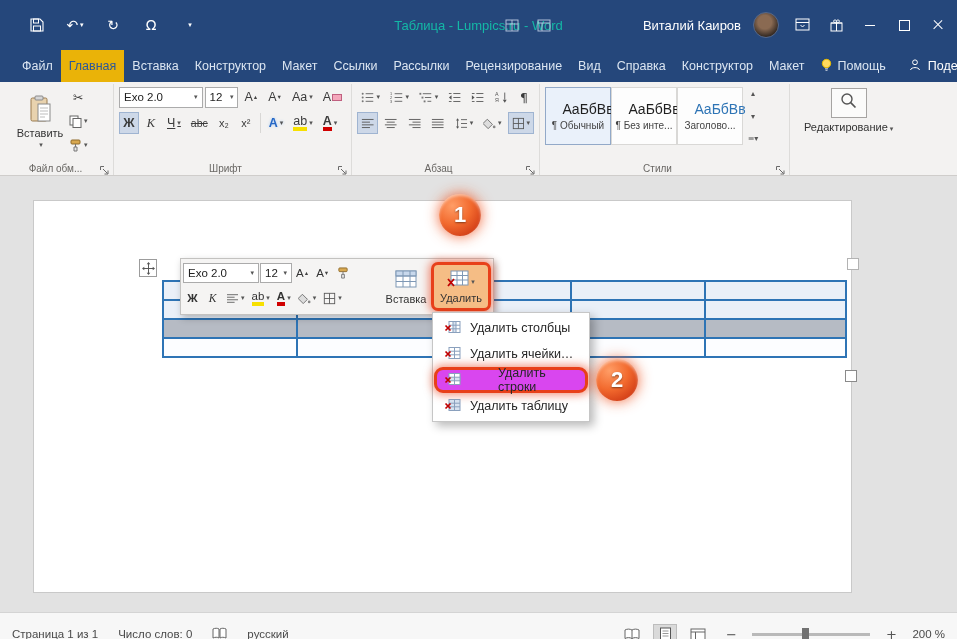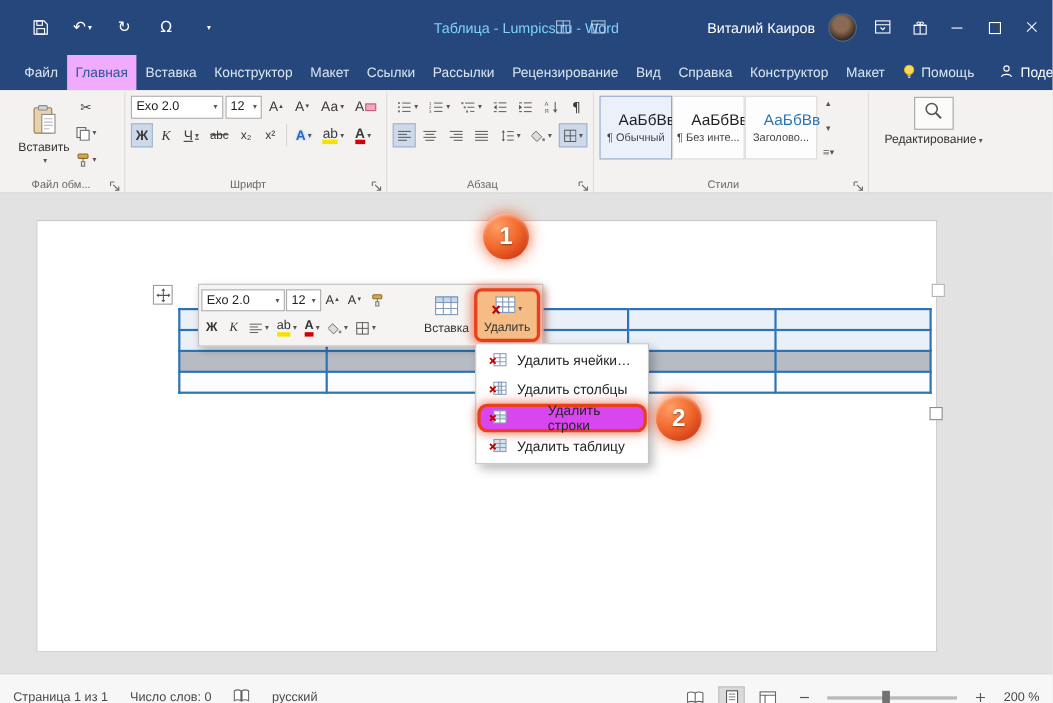--- a/index.html
+++ b/index.html
@@ -4,36 +4,36 @@
 <style>
   *{margin:0;padding:0;box-sizing:border-box;}
   html,body{width:957px;height:639px;overflow:hidden;}
   body{font-family:"Liberation Sans","DejaVu Sans",sans-serif;background:#e2e2e2;position:relative;color:#333;}
   .glyph{font-family:"DejaVu Sans",sans-serif;}
 
   
   .titlebar{position:absolute;left:0;top:0;width:957px;height:50px;background:#25477b;}
   .qat{position:absolute;left:26px;top:14px;display:flex;gap:16px;align-items:center;}
   .tbi{width:22px;height:22px;display:flex;align-items:center;justify-content:center;color:#fff;font-size:14px;cursor:default;}
-  .tb-title{position:absolute;left:0;right:0;top:0;height:50px;display:flex;align-items:center;justify-content:center;color:#7dd3fc;font-size:13px;pointer-events:none;}
+  .tb-title{position:absolute;left:0;right:0;top:0;height:50px;display:flex;align-items:center;justify-content:center;color:#14b8a6;font-size:13px;pointer-events:none;}
   .tb-right{position:absolute;right:8px;top:12px;display:flex;gap:12px;align-items:center;}
   .user-name{color:#fff;font-size:13px;}
   .avatar{width:26px;height:26px;border-radius:50%;background:radial-gradient(circle at 45% 38%,#8a6a52 0 34%,#3a2e26 70%,#1d1713);border:1px solid #55688a;}
   .ctx-marks{position:absolute;left:505px;top:18px;display:flex;gap:18px;opacity:.8;}
   .w-min::after{content:"";display:block;width:10px;height:1px;background:#fff;}
   .w-max::after{content:"";display:block;width:9px;height:9px;border:1px solid #fff;}
   .w-close{position:relative;}
   .w-close::before,.w-close::after{content:"";position:absolute;left:5px;top:10px;width:12px;height:1.4px;background:#fff;}
   .w-close::before{transform:rotate(45deg);} .w-close::after{transform:rotate(-45deg);}
   .ddw::after{content:"▾";font-size:7px;color:#fff;margin-left:2px;font-family:"DejaVu Sans",sans-serif;}
 
   
   .tabsbar{position:absolute;left:0;top:50px;width:957px;height:32px;background:#25477b;display:flex;align-items:stretch;padding-left:14px;white-space:nowrap;}
   .tab{display:flex;align-items:center;gap:4px;padding:0 8px;color:#dbe5f1;font-size:12.5px;cursor:default;}
-  .tab.active{background:#f0abfc;color:#2b579a;}
+  .tab.active{background:#eab308;color:#2b579a;}
   .share-btn{margin-left:auto;display:flex;align-items:center;gap:6px;padding:0 14px;color:#fff;font-size:12.5px;}
 
   
   .ribbon{position:absolute;left:0;top:82px;width:957px;height:94px;background:#f3f2f1;border-bottom:1px solid #cfcdcb;display:flex;align-items:stretch;padding:2px 2px 0 12px;overflow:hidden;}
   .rgroup{position:relative;border-right:1px solid #dddcda;padding:2px 5px 16px 5px;flex:none;}
   .glabel{position:absolute;bottom:1px;left:0;right:14px;text-align:center;font-size:10px;color:#696764;}
   .launcher{position:absolute;bottom:2px;right:3px;width:11px;height:11px;}
   .rows{display:flex;flex-direction:column;gap:4px;}
   .rrow{display:flex;align-items:center;gap:2px;}
   .rbtn{display:inline-flex;align-items:center;justify-content:center;height:22px;min-width:20px;padding:0 3px;border:1px solid transparent;font-size:12.5px;color:#3b3b3b;cursor:default;}
@@ -508,33 +508,33 @@
         <span class="dd"></span>
       </span>
       <span>Удалить</span>
     </div>
   </div>
 
   <div class="ctx-menu">
     <div class="ctx-item">
       <span><svg width="18" height="16" viewBox="0 0 18 16">
             <rect x="5" y="2.5" width="11" height="11" fill="#fff" stroke="#8aa0bd"></rect>
-            <path d="M5 6.2h11M5 9.8h11M10.5 2.5v11" stroke="#8aa0bd"></path>
-            <path d="M1.5 6.5l5 5M6.5 6.5l-5 5" stroke="#c00000" stroke-width="1.7"></path>
-          </svg></span>
-      <span>Удалить ячейки…</span>
-    </div>
-    <div class="ctx-item">
-      <span><svg width="18" height="16" viewBox="0 0 18 16">
-            <rect x="5" y="2.5" width="11" height="11" fill="#fff" stroke="#8aa0bd"></rect>
             <rect x="9" y="2.5" width="3" height="11" fill="#d7e2ef" stroke="#8aa0bd"></rect>
             <path d="M5 6.2h11M5 9.8h11" stroke="#8aa0bd"></path>
             <path d="M1.5 6.5l5 5M6.5 6.5l-5 5" stroke="#c00000" stroke-width="1.7"></path>
           </svg></span>
       <span>Удалить столбцы</span>
+    </div>
+    <div class="ctx-item">
+      <span><svg width="18" height="16" viewBox="0 0 18 16">
+            <rect x="5" y="2.5" width="11" height="11" fill="#fff" stroke="#8aa0bd"></rect>
+            <path d="M5 6.2h11M5 9.8h11M10.5 2.5v11" stroke="#8aa0bd"></path>
+            <path d="M1.5 6.5l5 5M6.5 6.5l-5 5" stroke="#c00000" stroke-width="1.7"></path>
+          </svg></span>
+      <span>Удалить ячейки…</span>
     </div>
     <div class="ctx-item hl">
       <span><svg width="18" height="16" viewBox="0 0 18 16">
             <rect x="5" y="2.5" width="11" height="11" fill="#fff" stroke="#8aa0bd"></rect>
             <rect x="5" y="6.2" width="11" height="3.6" fill="#d7e2ef" stroke="#8aa0bd"></rect>
             <path d="M10.5 2.5v11" stroke="#8aa0bd"></path>
             <path d="M1.5 6.5l5 5M6.5 6.5l-5 5" stroke="#c00000" stroke-width="1.7"></path>
           </svg></span>
       <span>Удалить строки</span>
     </div>

